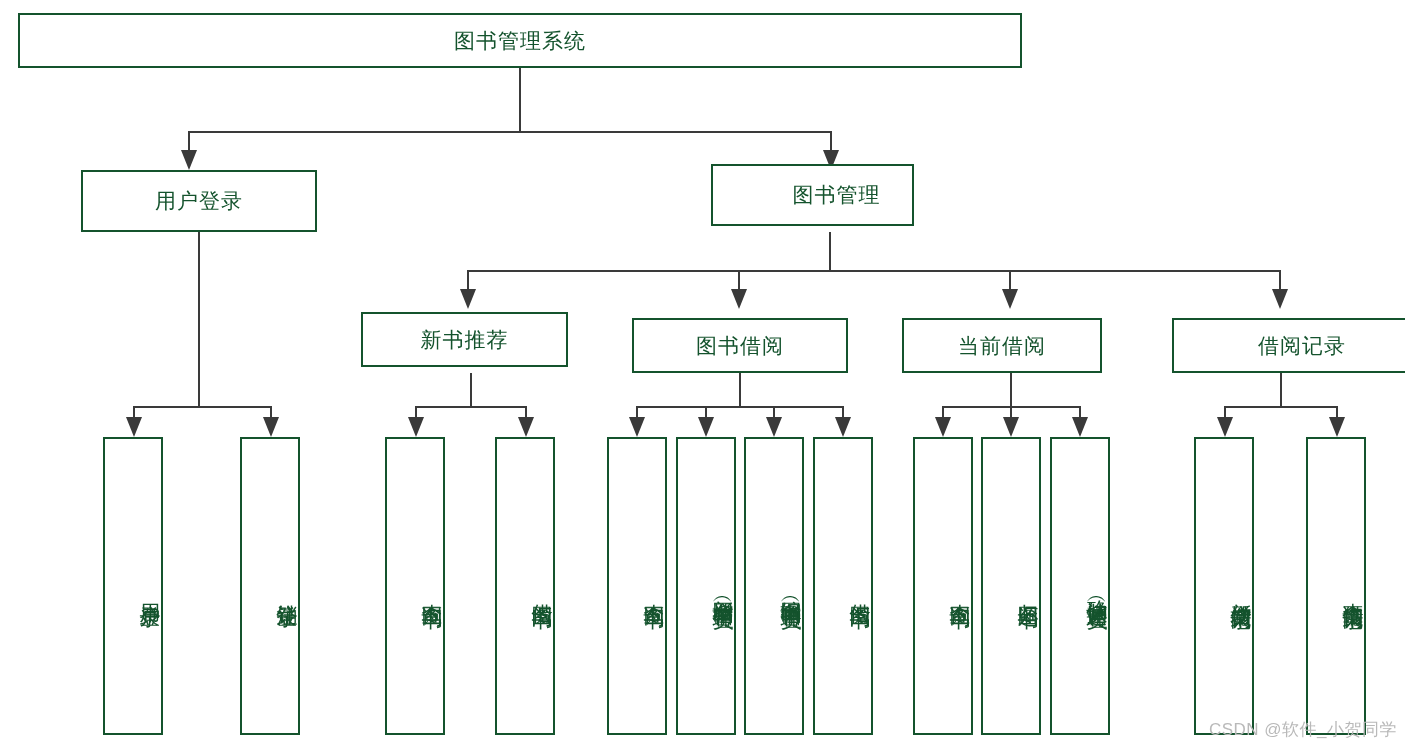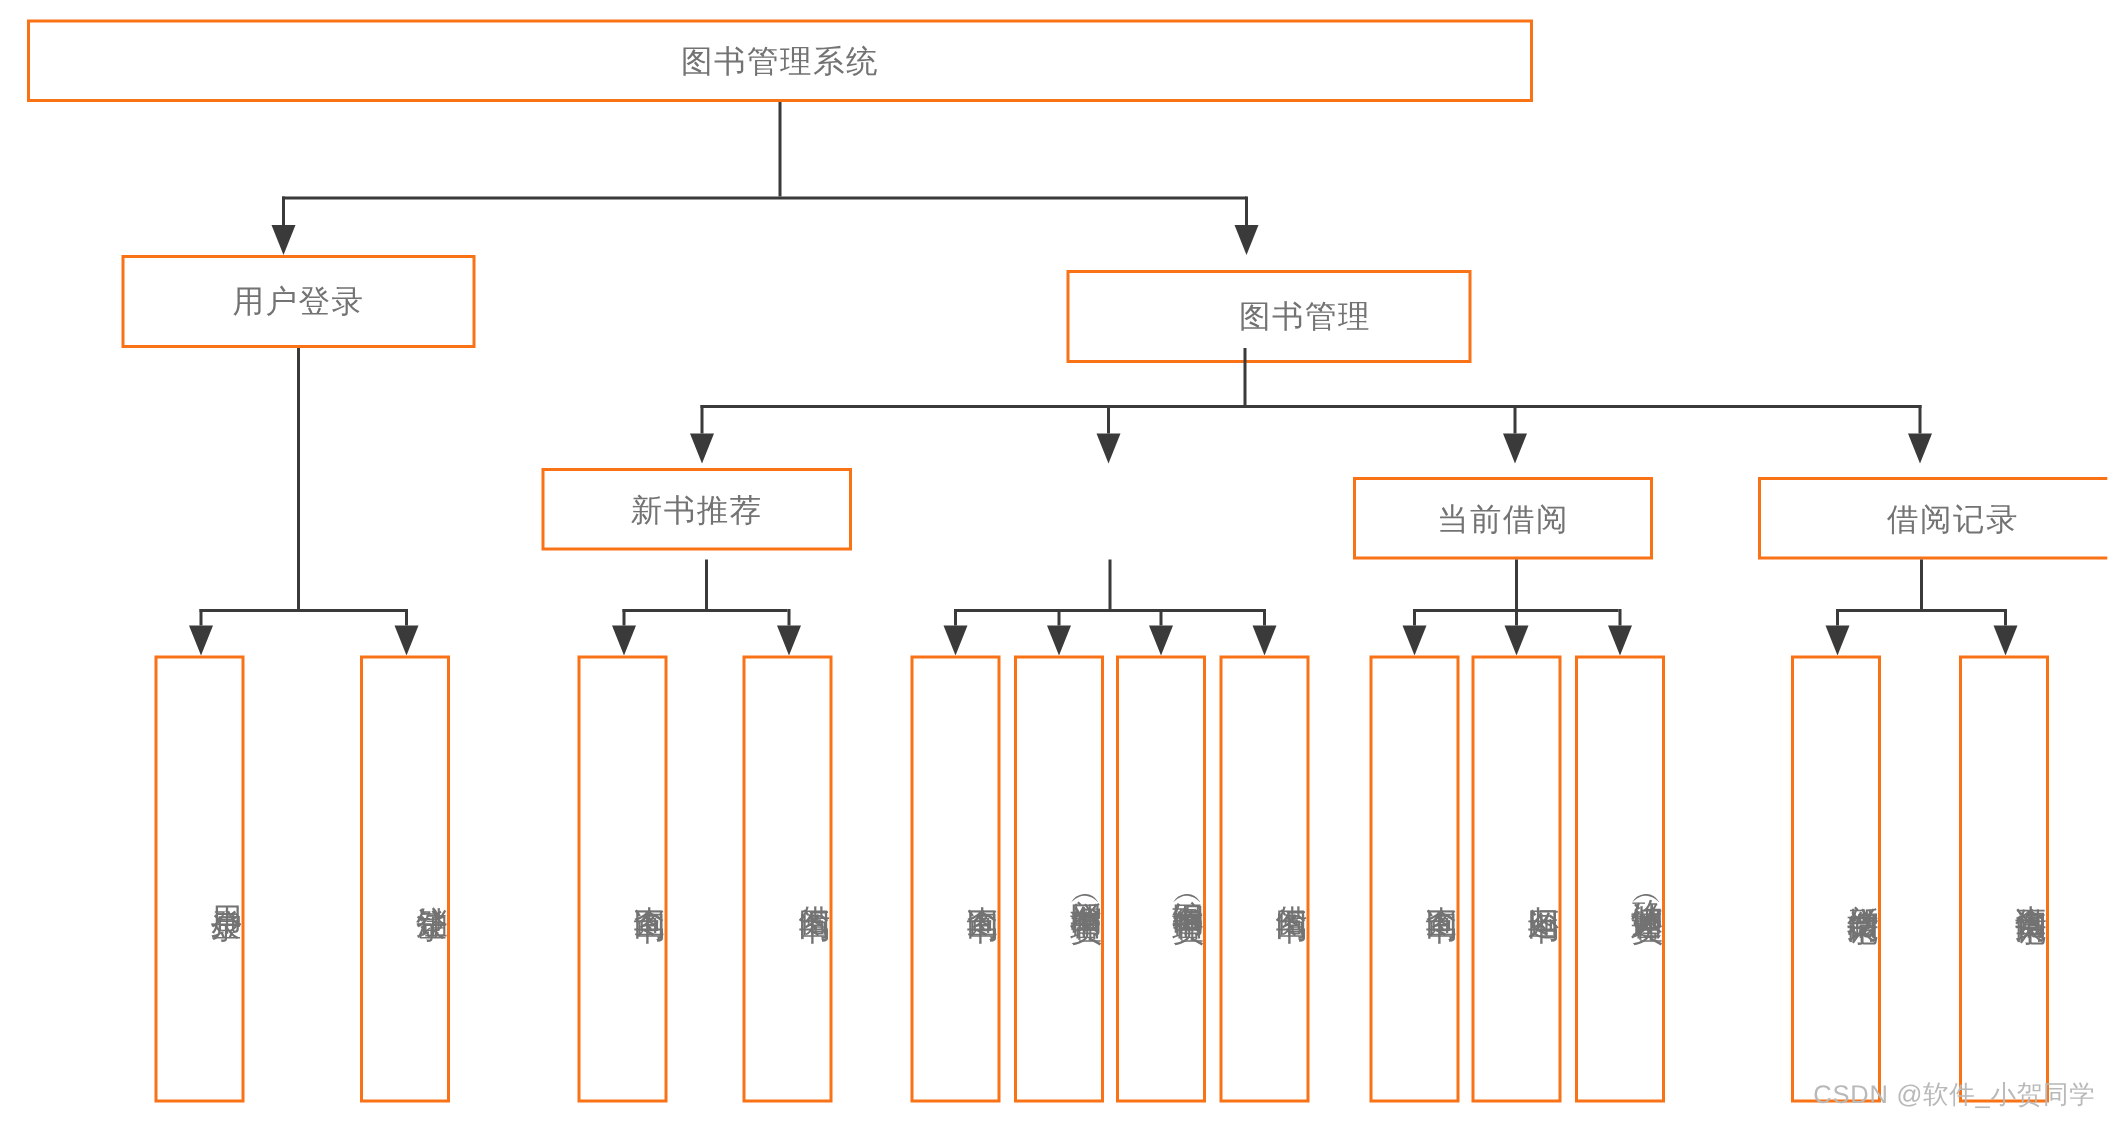--- a/index.html
+++ b/index.html
@@ -15,26 +15,26 @@
     position: relative;
     width: 1405px;
     height: 747px;
     background: #ffffff;
     overflow: hidden;
   }
   
   .node {
     position: absolute;
     box-sizing: border-box;
-    border: 2px solid #f97316;
+    border: 2px solid #14532d;
     background: #ffffff;
     display: flex;
     align-items: center;
     justify-content: center;
-    color: #737373;
+    color: #14532d;
   }
   .node.horiz {
     font-size: 21px;
     letter-spacing: 1px;
   }
   .node.vert {
     writing-mode: vertical-rl;
     text-orientation: upright;
     font-size: 21px;
     line-height: 1.08;
@@ -93,21 +93,21 @@
   <div class="edge-h" style="left:188px; top:131px; width:643px;"></div>
   <div class="edge-v" style="left:188px; top:131px; height:19px;"></div>
   <div class="arrow-down" style="left:181px; top:150px;"></div>
   <div class="edge-v" style="left:830px; top:131px; height:19px;"></div>
   <div class="arrow-down" style="left:823px; top:150px;"></div>
 
   <div class="node horiz" style="left:81px; top:170px; width:236px; height:62px;">
     <span>用户登录</span>
   </div>
 
-  <div class="node horiz" style="left:711px; top:180px; width:270px; height:62px;padding-left:48px;">
+  <div class="node horiz" style="left:711px; top:164px; width:203px; height:62px;padding-left:48px;">
     <span>图书管理</span>
   </div>
 
   <div class="edge-v" style="left:198px; top:232px; height:174px;"></div>
   <div class="edge-h" style="left:133px; top:406px; width:137px;"></div>
   <div class="edge-v" style="left:133px; top:406px; height:11px;"></div>
   <div class="arrow-down" style="left:126px; top:417px;"></div>
   <div class="edge-v" style="left:270px; top:406px; height:11px;"></div>
   <div class="arrow-down" style="left:263px; top:417px;"></div>
 
@@ -118,20 +118,23 @@
   <div class="edge-v" style="left:738px; top:270px; height:19px;"></div>
   <div class="arrow-down" style="left:731px; top:289px;"></div>
   <div class="edge-v" style="left:1009px; top:270px; height:19px;"></div>
   <div class="arrow-down" style="left:1002px; top:289px;"></div>
   <div class="edge-v" style="left:1279px; top:270px; height:19px;"></div>
   <div class="arrow-down" style="left:1272px; top:289px;"></div>
 
   <div class="node horiz" style="left:361px; top:312px; width:207px; height:55px;">
     <span>新书推荐</span>
   </div>
+  <div class="node horiz" style="left:632px; top:318px; width:216px; height:55px;">
+    <span>图书借阅</span>
+  </div>
   <div class="node horiz" style="left:902px; top:318px; width:200px; height:55px;">
     <span>当前借阅</span>
   </div>
   <div class="node horiz" style="left:1172px; top:318px; width:260px; height:55px;">
     <span>借阅记录</span>
   </div>
 
   <div class="edge-v" style="left:470px; top:373px; height:33px;"></div>
   <div class="edge-h" style="left:415px; top:406px; width:110px;"></div>
   <div class="edge-v" style="left:415px; top:406px; height:11px;"></div>

